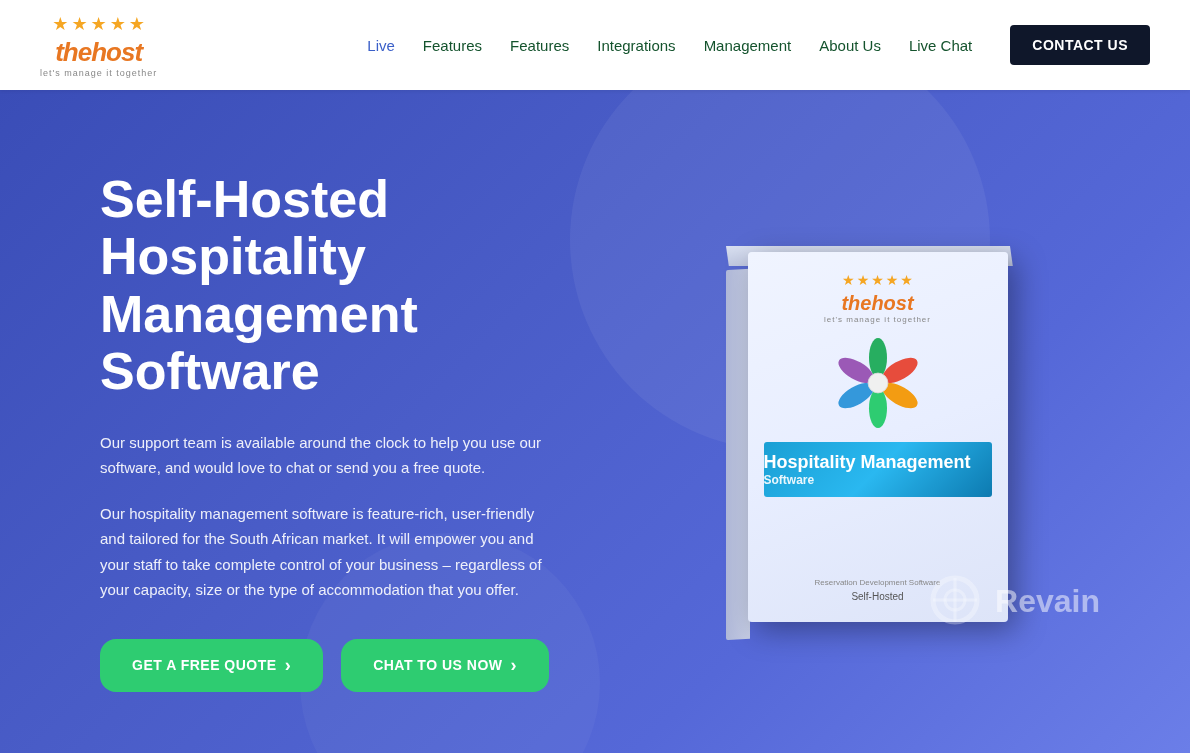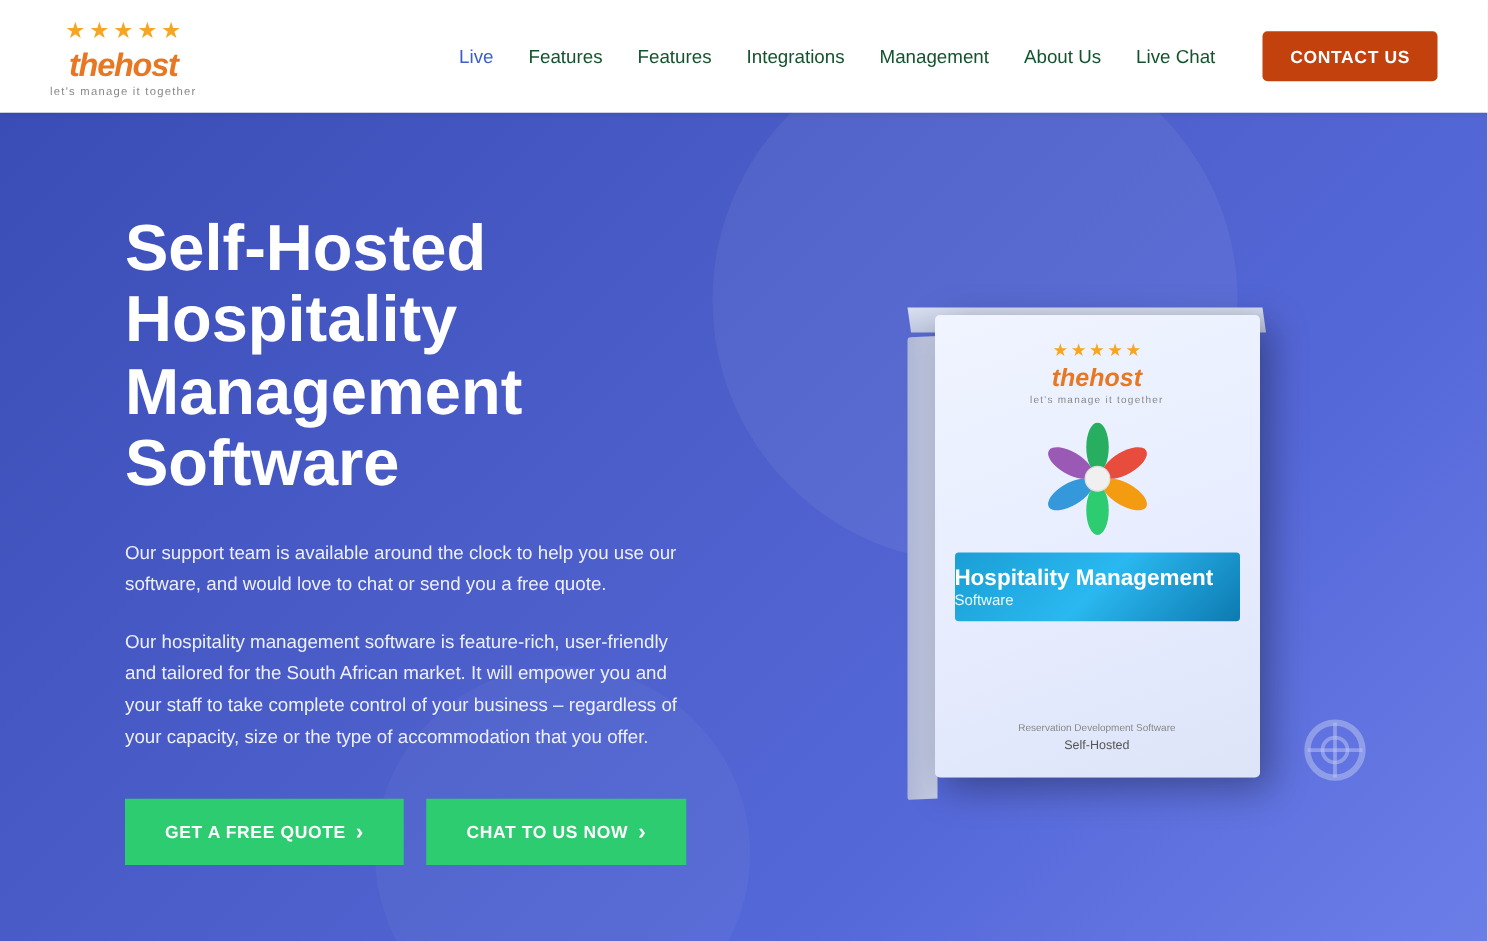--- a/index.html
+++ b/index.html
@@ -52,21 +52,21 @@
     }
     .nav-link {
       color: #14532d;
       text-decoration: none;
       font-size: 15px;
       font-weight: 500;
       cursor: pointer;
     }
     .nav-link.active { color: #3a5fc8; }
     .contact-btn {
-      background: #c2410c;
+      background: #0f172a;
       color: #fff;
       border: none;
       padding: 12px 22px;
       font-size: 14px;
       font-weight: 700;
       border-radius: 4px;
       cursor: pointer;
       letter-spacing: 0.5px;
       text-transform: uppercase;
       margin-left: 10px;
@@ -126,21 +126,21 @@
       gap: 18px;
       margin-top: 36px;
     }
     .btn-green {
       background: #2ecc71;
       color: #fff;
       border: none;
       padding: 16px 32px;
       font-size: 14px;
       font-weight: 700;
-      border-radius: 0;
+      border-radius: 16px;
       cursor: pointer;
       display: flex;
       align-items: center;
       gap: 8px;
       text-transform: uppercase;
       letter-spacing: 0.5px;
     }
     .btn-arrow { font-size: 18px; }
 
     
@@ -228,21 +228,21 @@
       text-align: left;
     }
     .box-blue-band .band-title {
       font-size: 18px;
       font-weight: 800;
       color: #fff;
       line-height: 1.2;
     }
     .box-blue-band .band-sub {
       font-size: 12px;
-      font-weight: 400;
+      font-weight: 700;
       color: rgba(255,255,255,0.9);
     }
     .box-wheel {
       width: 90px;
       height: 90px;
       margin: 6px auto;
     }
     .box-footer {
       margin-top: auto;
       width: 100%;
@@ -373,15 +373,16 @@
       </div>
     </div>
 
     <div class="revain-badge">
       <svg class="revain-icon" viewBox="0 0 60 60" fill="none">
         <circle cx="28" cy="28" r="22" stroke="rgba(255,255,255,0.5)" stroke-width="5" fill="none"></circle>
         <circle cx="28" cy="28" r="10" stroke="rgba(255,255,255,0.5)" stroke-width="3" fill="none"></circle>
         <line x1="6" y1="28" x2="50" y2="28" stroke="rgba(255,255,255,0.5)" stroke-width="3"></line>
         <line x1="28" y1="6" x2="28" y2="50" stroke="rgba(255,255,255,0.5)" stroke-width="3"></line>
       </svg>
+      <span class="revain-text">Revain</span>
     </div>
   </div>
 </section>
 
 </body></html>

